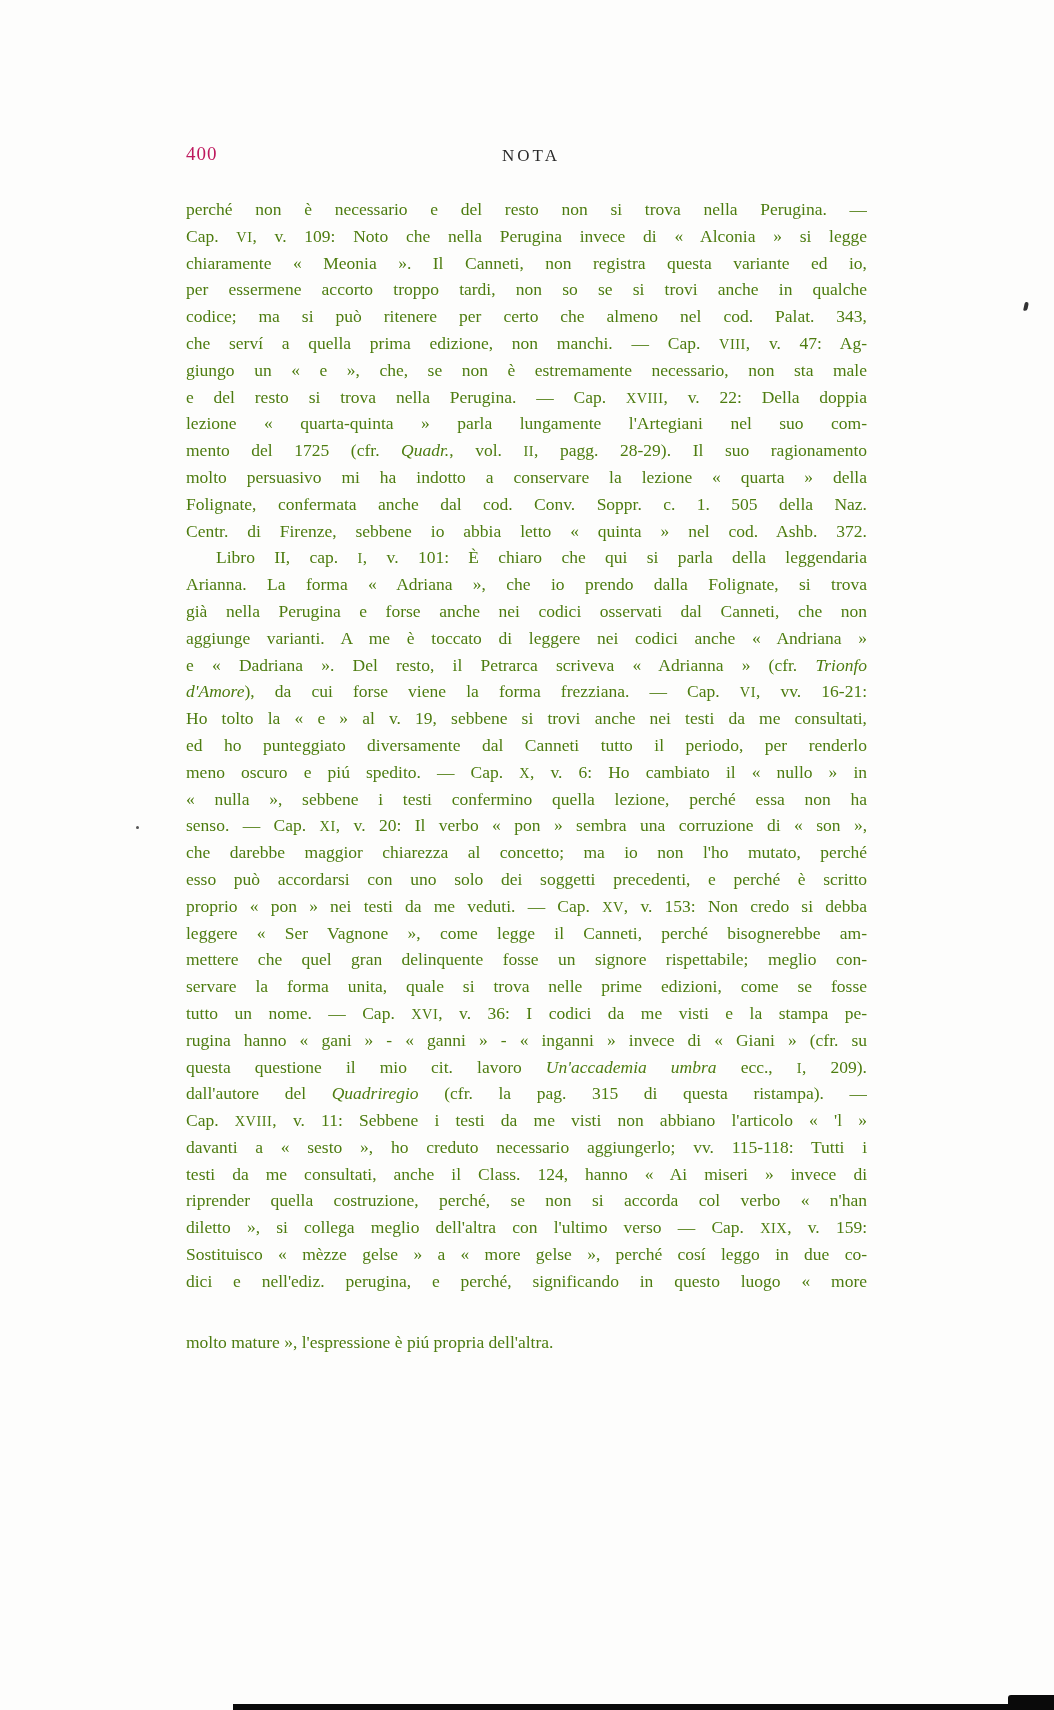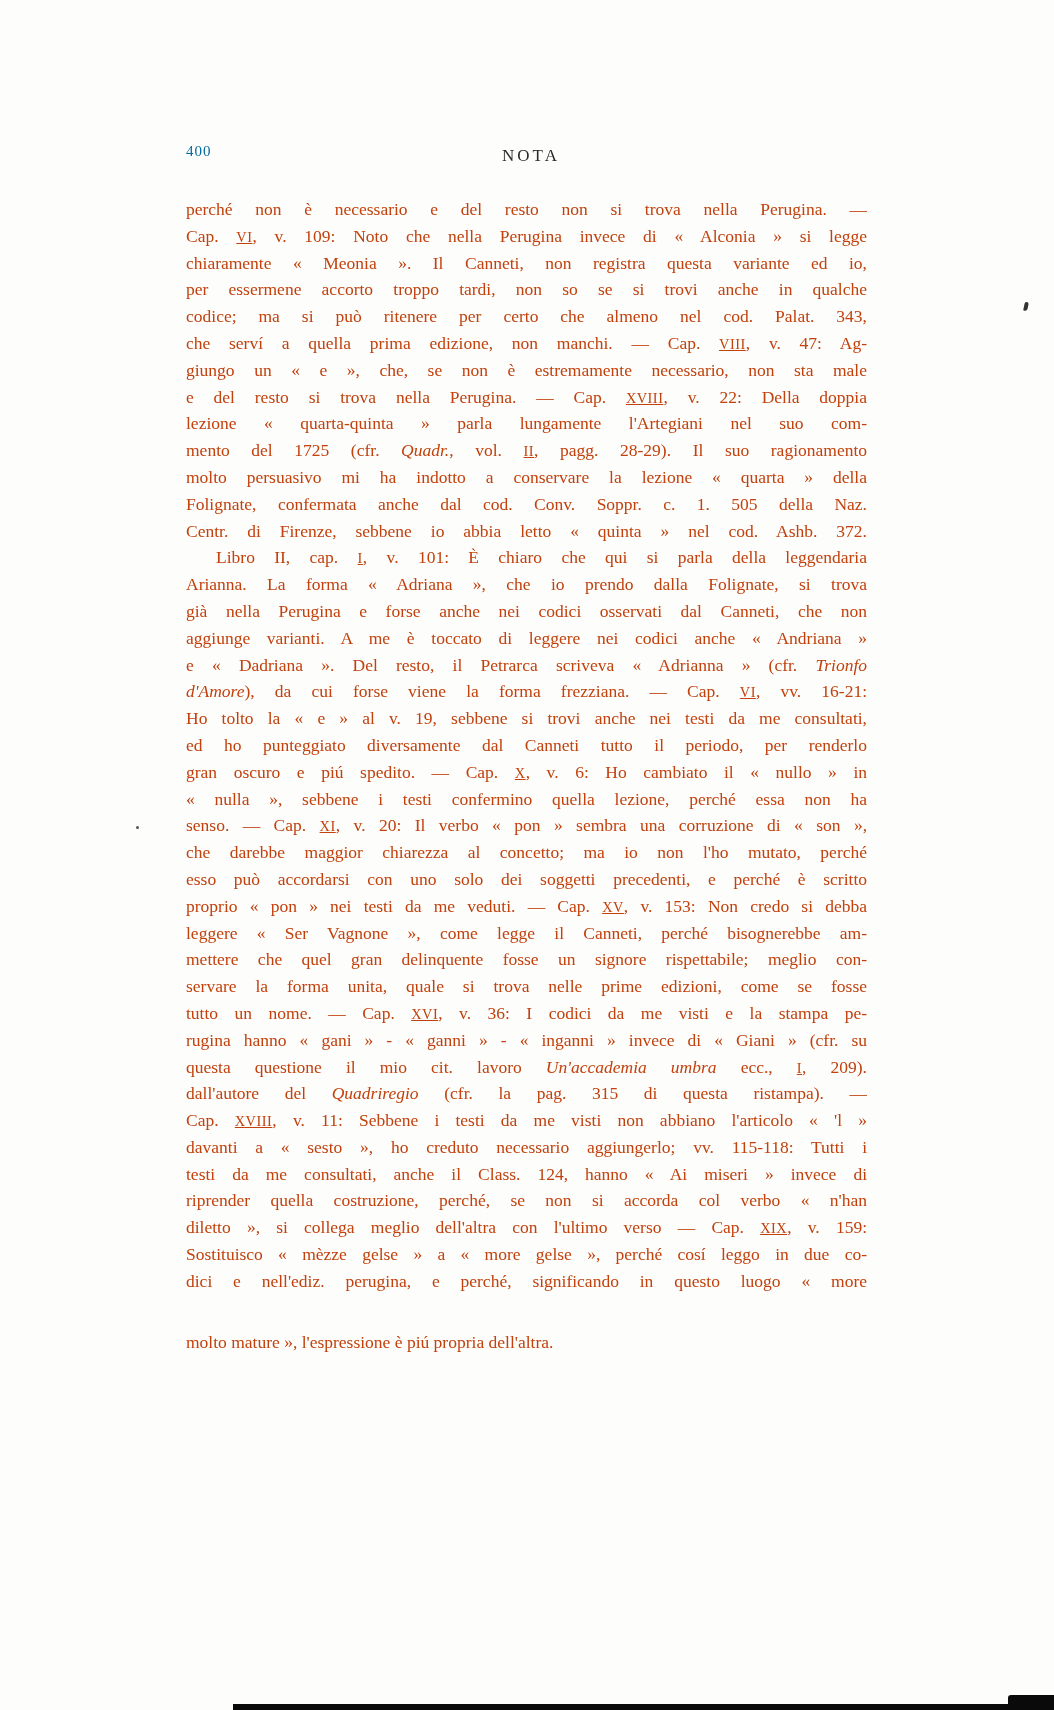--- a/index.html
+++ b/index.html
@@ -11,52 +11,52 @@
   .page {
     position: relative;
     width: 1054px; height: 1710px;
     background: #fdfdfc;
     overflow: hidden;
     color: #161616;
   }
   .pagenum {
     position: absolute;
     left: 186px; top: 143px;
-    font-size: 15px;
+    font-size: 19px;
     letter-spacing: 1px;
-    color: #0369a1;
+    color: #be185d;
   }
   .runhead {
     position: absolute;
     left: 4px; top: 146px;
     width: 1054px;
     text-align: center;
     font-size: 17px;
     letter-spacing: 3px;
     color: #2a2a2a;
   }
   .textblock {
     position: absolute;
     left: 186px; top: 196px;
     width: 681px;
     font-size: 17.5px;
-    color: #c2410c;
+    color: #4d7c0f;
   }
   .line {
     height: 26.8px;
     line-height: 26.8px;
     text-align: justify;
     text-align-last: justify;
     white-space: normal;
     overflow: hidden;
   }
   .line.indent { text-indent: 30px; }
   .line.last { text-align-last: left; margin-top: 34px; }
   .it { font-style: italic; margin-top: 48px; }
-  .sc { font-size: 0.82em; letter-spacing: 0.5px; text-decoration: underline; }
+  .sc { font-size: 0.82em; letter-spacing: 0.5px; }
   
   .speck-comma {
     position: absolute;
     left: 1024px; top: 302px;
     width: 4px; height: 9px;
     background: #333;
     border-radius: 2px 2px 3px 1px;
     transform: rotate(12deg);
   }
   .speck-dot {
@@ -104,21 +104,21 @@
       <div class="line"><span>Folignate, confermata anche dal cod. Conv. Soppr. c. 1. 505 della Naz.</span></div>
       <div class="line"><span>Centr. di Firenze, sebbene io abbia letto « quinta » nel cod. Ashb. 372.</span></div>
       <div class="line indent"><span>Libro II, cap. </span><span class="sc">I</span><span>, v. 101: È chiaro che qui si parla della leggendaria</span></div>
       <div class="line"><span>Arianna. La forma « Adriana », che io prendo dalla Folignate, si trova</span></div>
       <div class="line"><span>già nella Perugina e forse anche nei codici osservati dal Canneti, che non</span></div>
       <div class="line"><span>aggiunge varianti. A me è toccato di leggere nei codici anche « Andriana »</span></div>
       <div class="line"><span>e « Dadriana ». Del resto, il Petrarca scriveva « Adrianna » (cfr. </span><span class="it">Trionfo</span></div>
       <div class="line"><span class="it">d'Amore</span><span>), da cui forse viene la forma frezziana. — Cap. </span><span class="sc">VI</span><span>, vv. 16-21:</span></div>
       <div class="line"><span>Ho tolto la « e » al v. 19, sebbene si trovi anche nei testi da me consultati,</span></div>
       <div class="line"><span>ed ho punteggiato diversamente dal Canneti tutto il periodo, per renderlo</span></div>
-      <div class="line"><span>gran oscuro e piú spedito. — Cap. </span><span class="sc">X</span><span>, v. 6: Ho cambiato il « nullo » in</span></div>
+      <div class="line"><span>meno oscuro e piú spedito. — Cap. </span><span class="sc">X</span><span>, v. 6: Ho cambiato il « nullo » in</span></div>
       <div class="line"><span>« nulla », sebbene i testi confermino quella lezione, perché essa non ha</span></div>
       <div class="line"><span>senso. — Cap. </span><span class="sc">XI</span><span>, v. 20: Il verbo « pon » sembra una corruzione di « son »,</span></div>
       <div class="line"><span>che darebbe maggior chiarezza al concetto; ma io non l'ho mutato, perché</span></div>
       <div class="line"><span>esso può accordarsi con uno solo dei soggetti precedenti, e perché è scritto</span></div>
       <div class="line"><span>proprio « pon » nei testi da me veduti. — Cap. </span><span class="sc">XV</span><span>, v. 153: Non credo si debba</span></div>
       <div class="line"><span>leggere « Ser Vagnone », come legge il Canneti, perché bisognerebbe am-</span></div>
       <div class="line"><span>mettere che quel gran delinquente fosse un signore rispettabile; meglio con-</span></div>
       <div class="line"><span>servare la forma unita, quale si trova nelle prime edizioni, come se fosse</span></div>
       <div class="line"><span>tutto un nome. — Cap. </span><span class="sc">XVI</span><span>, v. 36: I codici da me visti e la stampa pe-</span></div>
       <div class="line"><span>rugina hanno « gani » - « ganni » - « inganni » invece di « Giani » (cfr. su</span></div>

